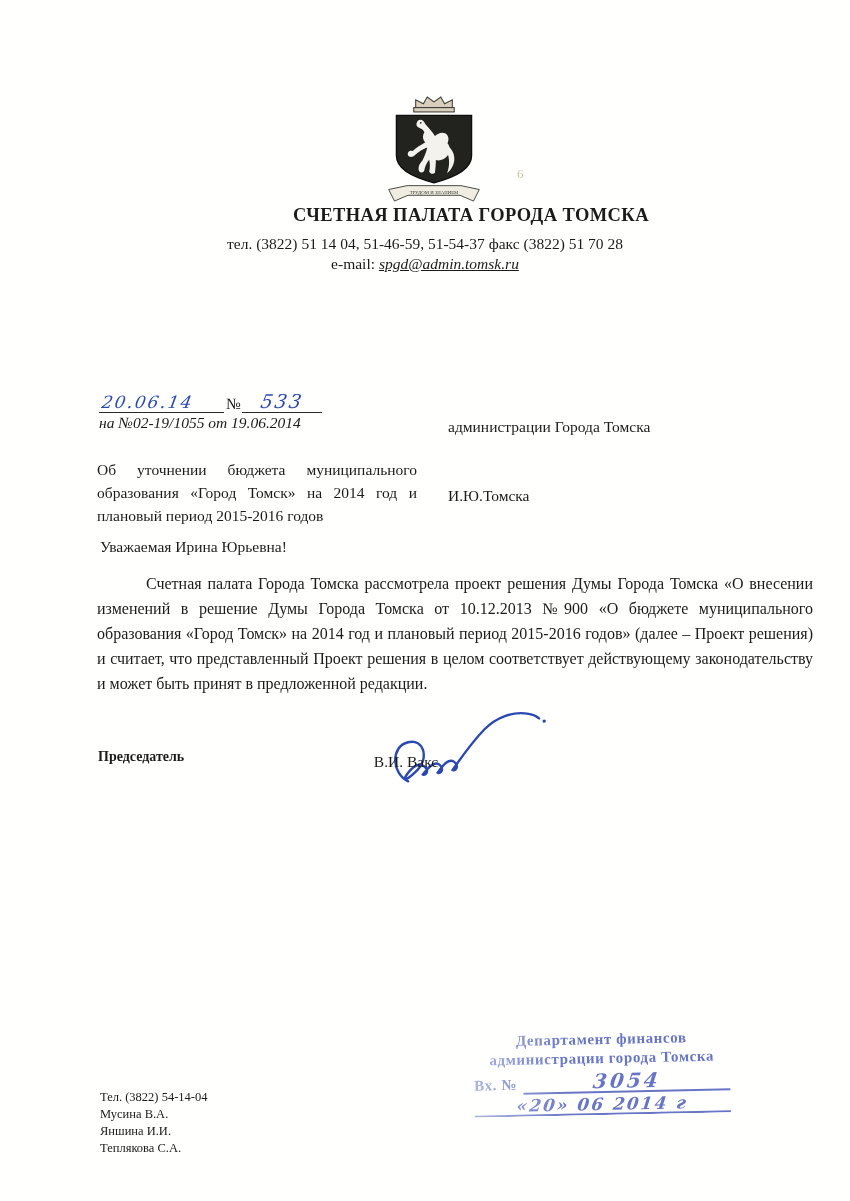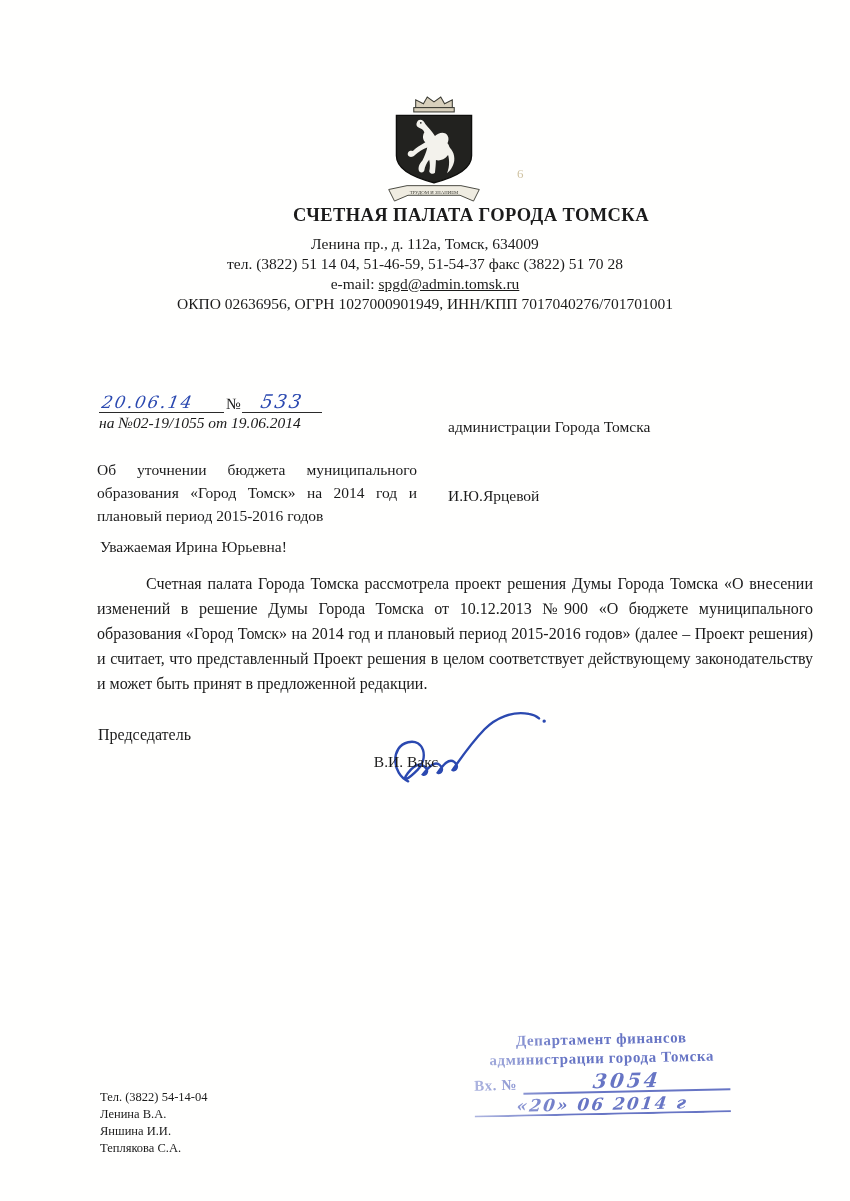--- a/index.html
+++ b/index.html
@@ -10,21 +10,21 @@
   .abs{position:absolute;}
 
   
   .emblem{left:381px;top:93px;width:106px;height:114px;}
   .faint-mark{left:517px;top:166px;font-size:13px;color:#c7b892;opacity:.85;}
   .org-name{
     left:0;top:205px;width:850px;text-align:center;margin:0;
     font-size:18.5px;font-weight:bold;letter-spacing:.4px;padding-left:46px;
   }
   .hdr-lines{left:0;top:234px;width:850px;text-align:center;font-size:15.5px;line-height:20px;}
-  .email{text-decoration:underline;}
+  .email{text-decoration:underline;font-style:italic;}
 
   
   .ref{left:99px;top:386px;font-size:15.5px;}
   .ref-row{display:flex;align-items:flex-end;height:27px;}
   .u-date{display:inline-block;width:122px;border-bottom:1.3px solid #2a2a2a;padding-left:3px;}
   .u-num{display:inline-block;width:80px;border-bottom:1.3px solid #2a2a2a;text-align:center;}
   .no-sign{padding:0 1px 0 2px;}
   .ref-in{margin-top:1px;font-style:italic;}
   .hand{
     display:inline-block;font-family:"DejaVu Serif",serif;font-style:italic;
@@ -37,21 +37,21 @@
 
   
   .subject{left:97px;top:458px;width:320px;font-size:15.5px;line-height:23px;text-align:justify;}
   .salutation{left:100px;top:538px;width:716px;font-size:15.5px;}
   .body-par{
     left:97px;top:571px;width:716px;font-size:16px;line-height:25px;
     text-align:justify;text-indent:49px;
   }
 
   
-  .sig-pos{left:98px;top:726px;font-size:16px;}
+  .sig-pos{left:98px;top:749px;font-size:14px;font-weight:bold;}
   .sig-name{left:0;top:753px;width:812px;text-align:center;font-size:15.5px;}
   .sig-svg{left:383px;top:708px;transform:rotate(-3deg);}
 
   
   .footer{left:100px;top:1089px;font-size:12.5px;line-height:17px;}
   .stamp{
     left:466px;top:1030px;width:272px;color:var(--stamp-blue,#4657b8);
     font-weight:bold;text-align:center;font-size:15px;line-height:19px;letter-spacing:.6px;
     transform:rotate(-1.2deg);opacity:.82;
     -webkit-mask-image:linear-gradient(90deg,rgba(0,0,0,.5),#000 38%);
@@ -85,60 +85,58 @@
 
       <path d="M8,100 L27,96 H83 L102,100 L96,112 L82,106 H28 L14,112 Z" fill="#efece1" stroke="#45453c" stroke-width="1"></path>
       <text x="55" y="104.8" font-size="5" text-anchor="middle" fill="#3a3a32" font-family="Liberation Serif, serif">ТРУДОМ И ЗНАНИЕМ</text>
     </svg>
   </div>
 
   <span class="abs faint-mark">6</span>
 
   <h1 class="abs org-name">СЧЕТНАЯ ПАЛАТА ГОРОДА ТОМСКА</h1>
   <div class="abs hdr-lines">
-    <div>Ленина пр., д. 112а, Томск, 634009</div>
     <div>тел. (3822) 51 14 04, 51-46-59, 51-54-37 факс (3822) 51 70 28</div>
     <div>
       <span>e-mail:</span>
       <span class="email">spgd@admin.tomsk.ru</span>
     </div>
-    <div>ОКПО 02636956, ОГРН 1027000901949, ИНН/КПП 7017040276/701701001</div>
   </div>
 
   <div class="abs ref">
     <div class="ref-row">
       <span class="u-date"><span class="hand hand-date">20.06.14</span></span>
       <span class="no-sign">№</span>
       <span class="u-num"><span class="hand hand-num">533</span></span>
     </div>
     <div class="ref-in">на №02-19/1055 от 19.06.2014</div>
   </div>
 
   <div class="abs recipient">
     <div>администрации Города Томска</div>
-    <div>И.Ю.Ярцевой</div>
+    <div>И.Ю.Томска</div>
   </div>
 
   <div class="abs subject">Об уточнении бюджета муниципального образования «Город Томск» на 2014 год и плановый период 2015-2016 годов</div>
 
   <div class="abs salutation">Уважаемая Ирина Юрьевна!</div>
   <div class="abs body-par">Счетная палата Города Томска рассмотрела проект решения Думы Города Томска «О внесении изменений в решение Думы Города Томска от 10.12.2013 №900 «О бюджете муниципального образования «Город Томск» на 2014 год и плановый период 2015-2016 годов» (далее – Проект решения) и считает, что представленный Проект решения в целом соответствует действующему законодательству и может быть принят в предложенной редакции.</div>
 
   <div class="abs sig-pos">Председатель</div>
   <div class="abs sig-svg">
     <svg width="175" height="95" viewBox="0 0 175 95">
       <path d="M24,70 C8,62 8,34 26,31 C42,28 46,48 34,59 C24,68 16,72 24,62 C30,55 36,52 41,56 C46,60 42,66 39,64 C45,57 51,51 56,55 C61,59 57,65 54,63 C60,55 66,49 71,53 C76,57 72,63 69,61 C76,52 88,36 103,22 C115,11 132,5 148,9 C153,10 156,12 158,14" stroke="#2b49b0" stroke-width="2.4" fill="none" stroke-linecap="round"></path>
       <circle cx="163" cy="17" r="1.7" fill="#2b49b0"></circle>
     </svg>
   </div>
   <div class="abs sig-name">В.И. Вакс</div>
 
   <div class="abs footer">
     <div>Тел. (3822) 54-14-04</div>
-    <div>Ленина В.А.</div>
+    <div>Мусина В.А.</div>
     <div>Яншина И.И.</div>
     <div>Теплякова С.А.</div>
   </div>
 
   <div class="abs stamp">
     <div>Департамент финансов</div>
     <div>администрации города Томска</div>
     <div class="stamp-row">
       <span>Вх. №</span>
       <span class="stamp-fill"><span class="stamp-hand">3054</span></span>

